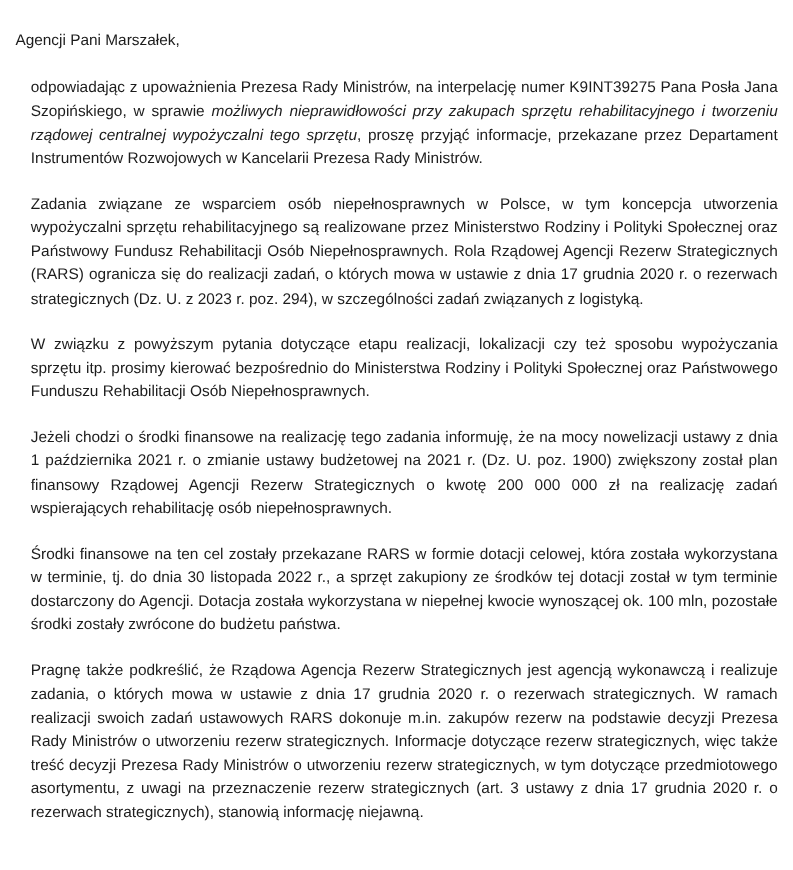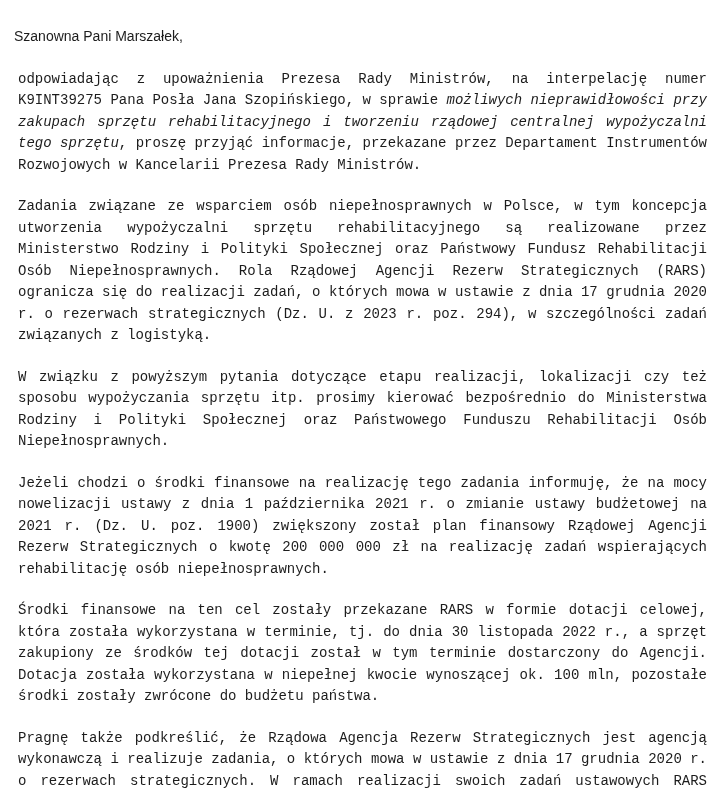--- a/index.html
+++ b/index.html
@@ -18,37 +18,36 @@
     font-size: 14px;
     line-height: 21.5px;
     color: #1c1c1c;
     -webkit-font-smoothing: antialiased;
   }
   .salutation {
     margin: 0 0 21px 0;
     text-align: left;
   }
   .para {
-    margin: 0 0 20px 4px;
+    margin: 0 0 20px 14px;
     text-align: justify;
-    font-family: Liberation Mono, monospace;
   }
   .para:last-child {
     margin-bottom: 0;
   }
   em {
     font-style: italic;
   }
 </style>
 </head>
 <body>
 
 <div class="page">
 
-  <p class="salutation">Szanowna Pani Marszałek,</p>
+  <p class="salutation">Agencji Pani Marszałek,</p>
 
   <p class="para"><span>odpowiadając z upoważnienia Prezesa Rady Ministrów, na interpelację numer K9INT39275 Pana Posła Jana Szopińskiego, w sprawie </span><em>możliwych nieprawidłowości przy zakupach sprzętu rehabilitacyjnego i tworzeniu rządowej centralnej wypożyczalni tego sprzętu</em><span>, proszę przyjąć informacje, przekazane przez Departament Instrumentów Rozwojowych w Kancelarii Prezesa Rady Ministrów.</span></p>
 
   <p class="para">Zadania związane ze wsparciem osób niepełnosprawnych w Polsce, w tym koncepcja utworzenia wypożyczalni sprzętu rehabilitacyjnego są realizowane przez Ministerstwo Rodziny i Polityki Społecznej oraz Państwowy Fundusz Rehabilitacji Osób Niepełnosprawnych. Rola Rządowej Agencji Rezerw Strategicznych (RARS) ogranicza się do realizacji zadań, o których mowa w ustawie z dnia 17 grudnia 2020 r. o rezerwach strategicznych (Dz. U. z 2023 r. poz. 294), w szczególności zadań związanych z logistyką.</p>
 
   <p class="para">W związku z powyższym pytania dotyczące etapu realizacji, lokalizacji czy też sposobu wypożyczania sprzętu itp. prosimy kierować bezpośrednio do Ministerstwa Rodziny i&nbsp;Polityki Społecznej oraz Państwowego Funduszu Rehabilitacji Osób Niepełnosprawnych.</p>
 
   <p class="para">Jeżeli chodzi o środki finansowe na realizację tego zadania informuję, że na mocy nowelizacji ustawy z dnia 1 października 2021 r. o zmianie ustawy budżetowej na 2021 r. (Dz. U. poz. 1900) zwiększony został plan finansowy Rządowej Agencji Rezerw Strategicznych o kwotę 200 000 000 zł na realizację zadań wspierających rehabilitację osób niepełnosprawnych.</p>
 
   <p class="para">Środki finansowe na ten cel zostały przekazane RARS w formie dotacji celowej, która została wykorzystana w terminie, tj. do dnia 30 listopada 2022 r., a sprzęt zakupiony ze środków tej dotacji został w tym terminie dostarczony do Agencji. Dotacja została wykorzystana w niepełnej kwocie wynoszącej ok. 100 mln, pozostałe środki zostały zwrócone do budżetu państwa.</p>

